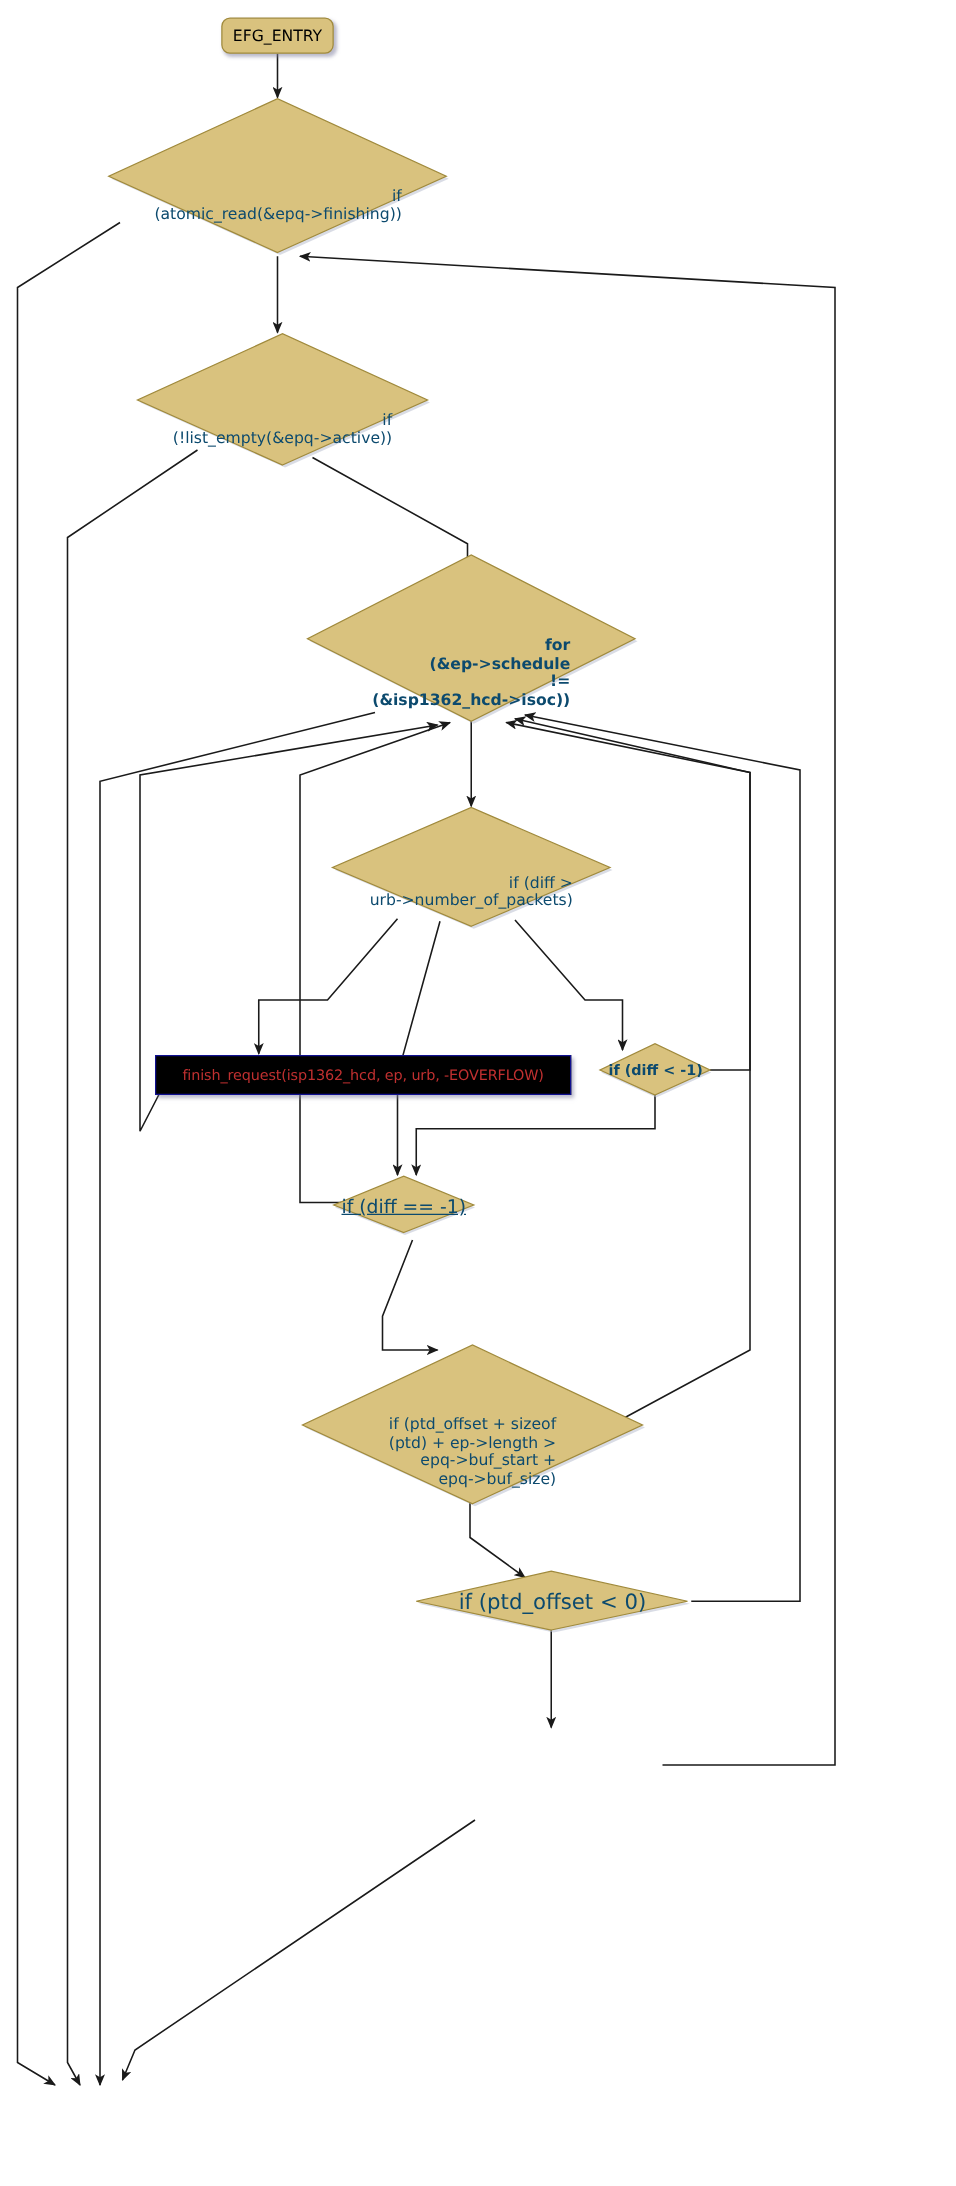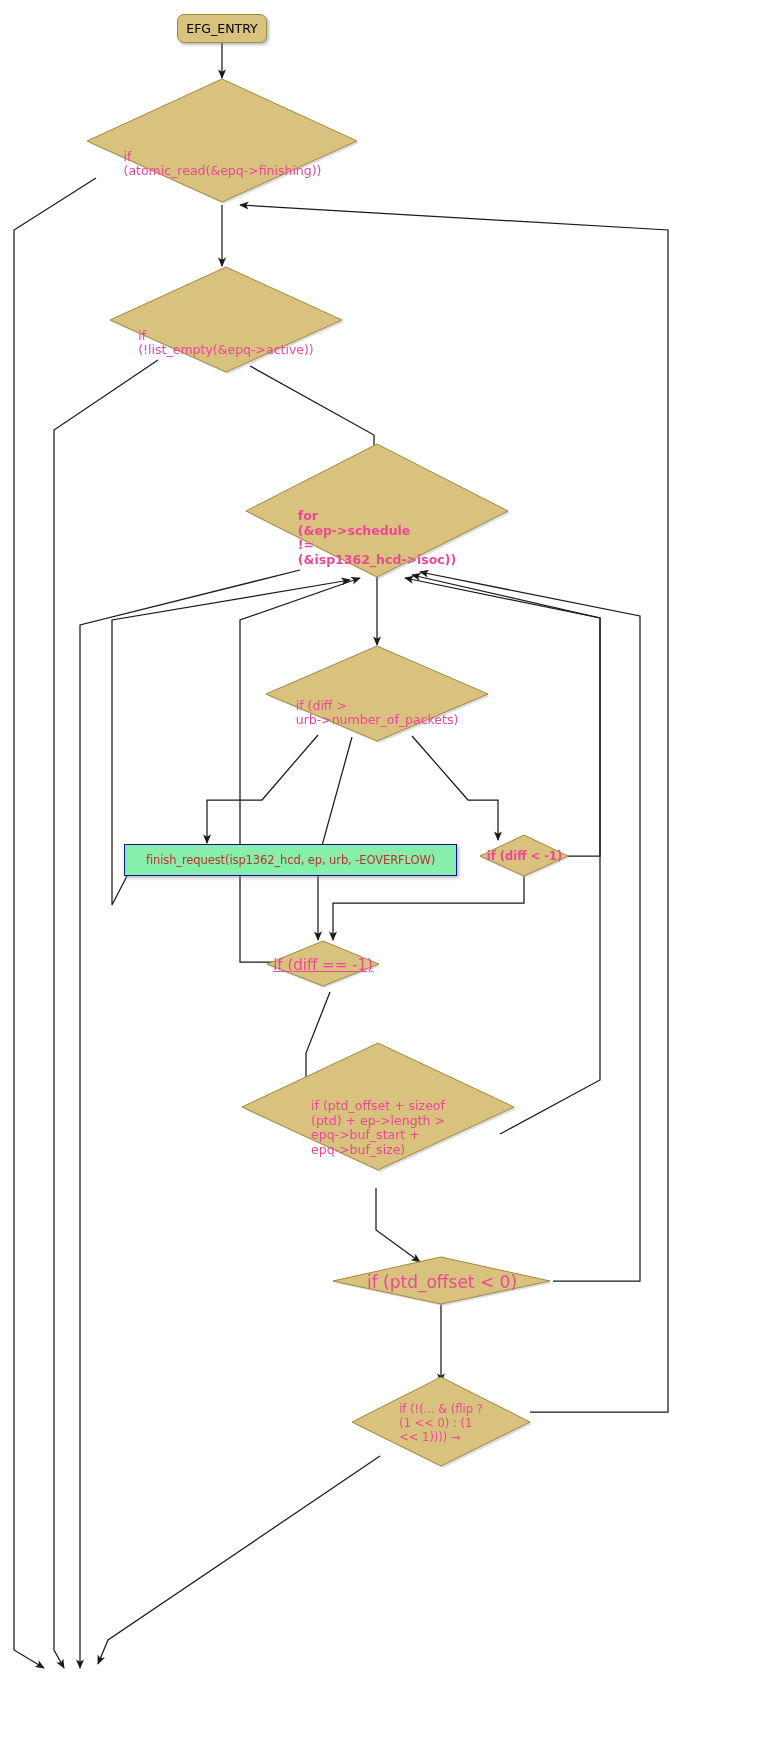--- a/index.html
+++ b/index.html
@@ -19,27 +19,27 @@
     display:flex;align-items:center;justify-content:center;
     font-size:12.5px;color:#000;white-space:nowrap;
   }
 
   
   .diamond{position:absolute;}
   .diamond .shp{position:absolute;left:0;top:0;width:100%;height:100%;}
   .diamond .txt{
     position:absolute;left:0;top:0;width:100%;height:100%;
     display:flex;align-items:center;justify-content:center;
-    text-align:left;font-size:12.5px;line-height:14.5px;color:#ec4899;
+    text-align:right;font-size:12.5px;line-height:14.5px;color:#0c4a6e;
     white-space:pre;pointer-events:none;
   }
 
   
   .hilite{
-    position:absolute;background:#86efac;
+    position:absolute;background:#000000;
     border:1px solid #101090;
     box-shadow:2px 2px 3px rgba(130,130,160,.55);
     display:flex;align-items:center;justify-content:center;
     font-size:11.5px;color:#c03030;white-space:nowrap;
     letter-spacing:-0.1px;
   }
 </style>
 </head>
 <body>
 
@@ -148,44 +148,35 @@
   </div>
 
   <div class="diamond" style="left:264px;top:940px;width:118px;height:50px;">
     <svg class="shp" viewBox="0 0 118 50" preserveAspectRatio="none" xmlns="http://www.w3.org/2000/svg">
       <polygon points="60,48 116,26 60,3 4,26" fill="#b9c0d0" opacity=".55"></polygon>
       <polygon points="59,46 115,24 59,1 3,24" fill="#d9c27e" stroke="#a08a3c" stroke-width="1"></polygon>
     </svg>
     <div class="txt" style="font-size:15px;text-decoration:underline;">if (diff == -1)</div>
   </div>
 
-  <div class="diamond" style="left:238px;top:1042px;width:280px;height:132px;text-decoration:underline;">
+  <div class="diamond" style="left:238px;top:1075px;width:280px;height:132px;text-decoration:underline;">
     <svg class="shp" viewBox="0 0 280 132" preserveAspectRatio="none" xmlns="http://www.w3.org/2000/svg">
       <polygon points="142,130 278,67 142,3 6,67" fill="#b9c0d0" opacity=".55"></polygon>
       <polygon points="140,128 276,65 140,1 4,65" fill="#d9c27e" stroke="#a08a3c" stroke-width="1"></polygon>
     </svg>
     <div class="txt" style="padding-top:20px;">if (ptd_offset + sizeof
 (ptd) + ep-&gt;length &gt;
 epq-&gt;buf_start +
 epq-&gt;buf_size)</div>
   </div>
 
   <div class="diamond" style="left:330px;top:1256px;width:224px;height:52px;">
     <svg class="shp" viewBox="0 0 224 52" preserveAspectRatio="none" xmlns="http://www.w3.org/2000/svg">
       <polygon points="113,50 222,27 113,3 5,27" fill="#b9c0d0" opacity=".55"></polygon>
       <polygon points="111,48 220,25 111,1 3,25" fill="#d9c27e" stroke="#a08a3c" stroke-width="1"></polygon>
     </svg>
     <div class="txt" style="font-size:17px;">if (ptd_offset &lt; 0)</div>
   </div>
 
-  <div class="diamond" style="left:348px;top:1376px;width:186px;height:94px;">
-    <svg class="shp" viewBox="0 0 186 94" preserveAspectRatio="none" xmlns="http://www.w3.org/2000/svg">
-      <polygon points="95,92 184,48 95,3 6,48" fill="#b9c0d0" opacity=".55"></polygon>
-      <polygon points="93,90 182,46 93,1 4,46" fill="#d9c27e" stroke="#a08a3c" stroke-width="1"></polygon>
-    </svg>
-    <div class="txt" style="font-size:11.5px;line-height:14px;">if (!(... &amp; (flip ?
-(1 &lt;&lt; 0) : (1
-&lt;&lt; 1)))) →</div>
-  </div>
 
   <div class="node terminal" style="left:16px;top:1764px;width:80px;height:29px;border-radius:11px;">EFG_EXIT</div>
 
 </div>
 
 </body></html>

